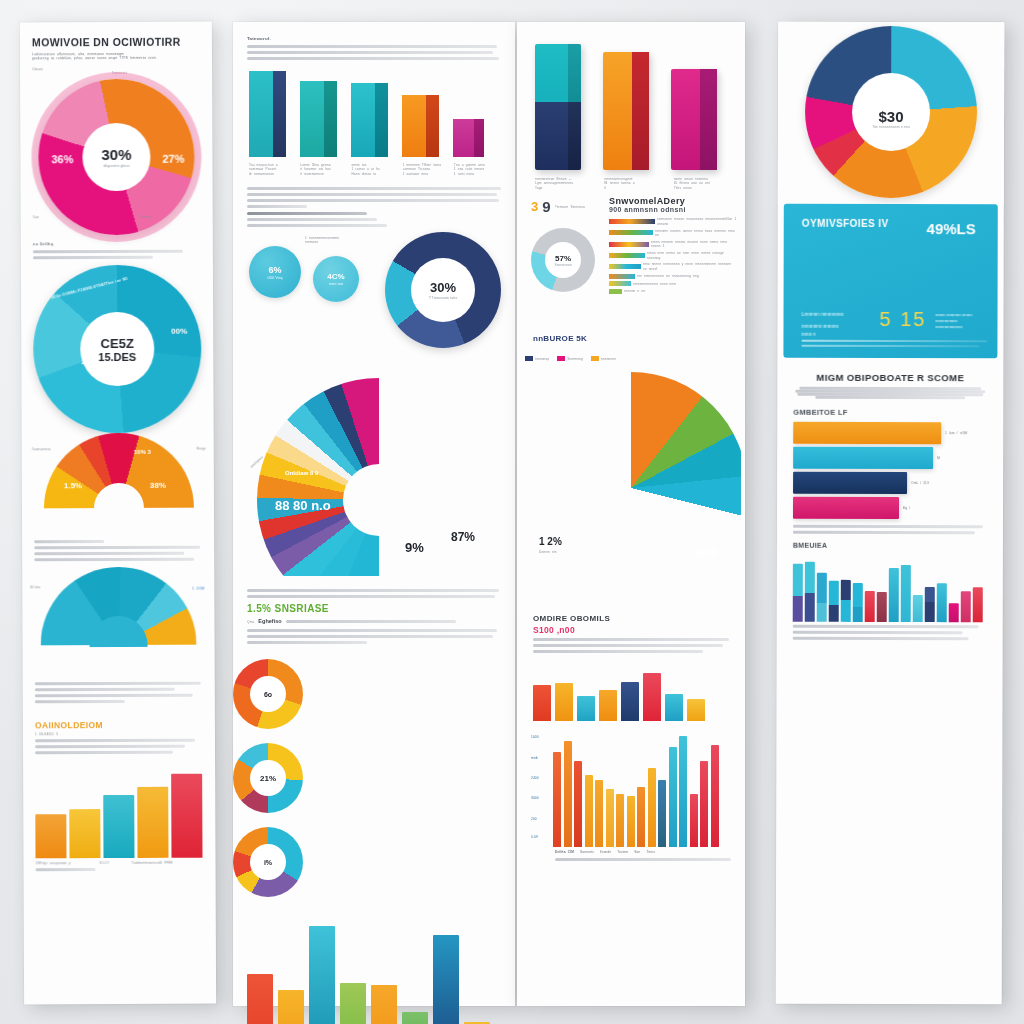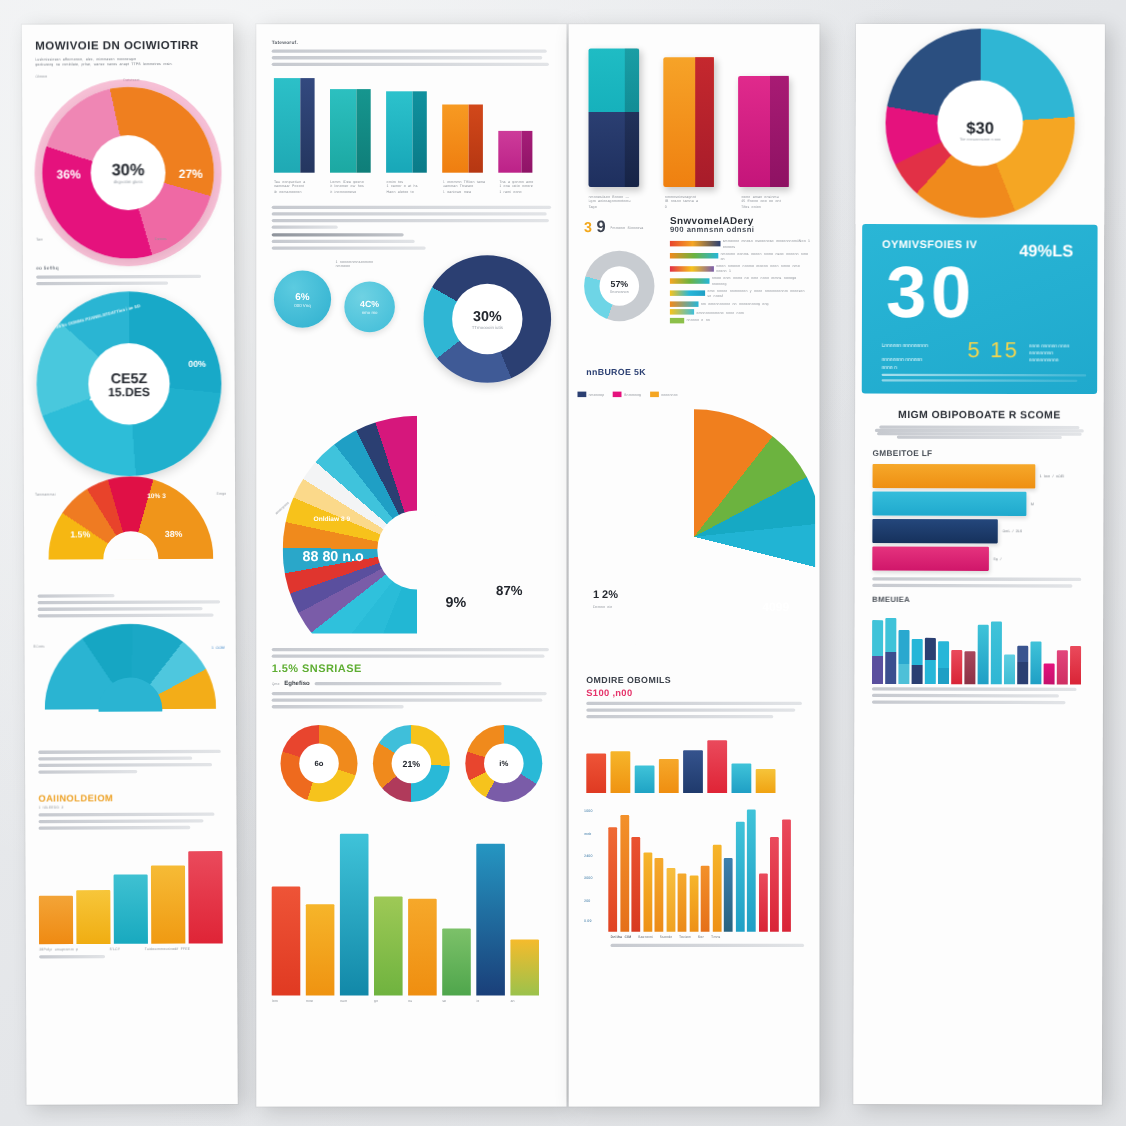--- a/index.html
+++ b/index.html
@@ -289,21 +289,21 @@
       <div style="display:flex;gap:4px;align-items:baseline;margin-top:3px;">
         <span class="micro">Qmo</span>
         <span style="font-size:5.5px;font-weight:bold;color:#3f444b;filter:blur(.35px);">Eghefiso</span>
         <div class="ln s" style="width:170px;"></div>
       </div>
       <div class="ln s" style="width:250px;"></div>
         <div class="ln s" style="width:246px;"></div>
         <div class="ln s" style="width:120px;"></div>
     </div>
 
-    <div style="display:flex;gap:14px;justify-content:center;padding:12px 0 0 0;">
+    <div style="display:flex;gap:14px;justify-content:center;padding:12px 0 0 0;flex-direction:column;">
       <div class="donut" style="width:70px;height:70px;filter:blur(.2px);
            background:conic-gradient(#f08a1c 0deg 108deg,#f6c31c 108deg 198deg,#ee6a1e 198deg 288deg,#e8452e 288deg 360deg);">
         <div class="hole" style="width:36px;height:36px;">
           <span class="dlabel" style="font-size:7px;">6o</span>
         </div>
       </div>
       <div class="donut" style="width:70px;height:70px;filter:blur(.2px);
            background:conic-gradient(#f6c31c 0deg 94deg,#29b9d7 94deg 180deg,#b03a5b 180deg 230deg,#f08a1c 230deg 302deg,#3fbfda 302deg 360deg);">
         <div class="hole" style="width:36px;height:36px;">
           <span class="dlabel" style="font-size:8px;">21%</span>
@@ -535,21 +535,20 @@
         <div class="hole" style="width:78px;height:78px;">
           <span class="dlabel" style="font-size:15px;margin-top:12px;">$30</span>
           <span class="dsub" style="font-size:3.6px;text-align:center;width:64px;">Tiie nnnonnnonm  n nnn</span>
         </div>
       </div>
     </div>
 
     <div style="height:154px;position:relative;overflow:hidden;background:linear-gradient(160deg,#2ab6d6,#1fa9cd);margin:0 6px;border-radius:3px;">
       <div style="position:absolute;left:18px;top:14px;font-size:10px;font-weight:bold;color:#ffffff;filter:blur(.4px);letter-spacing:.4px;">OYMIVSFOIES IV</div>
       <div style="position:absolute;right:22px;top:16px;font-size:15px;font-weight:bold;color:#ffffff;filter:blur(.4px);">49%LS</div>
-      <div style="position:absolute;left:22px;top:28px;font-size:66px;font-weight:bold;color:#ffffff;filter:blur(.45px);letter-spacing:4px;line-height:1;">30</div>
       <div style="position:absolute;left:18px;top:108px;width:70px;font-size:4.6px;color:#e9fafd;filter:blur(.45px);line-height:6px;">Lnnnnnn nnnnnnnnn</div>
       <div style="position:absolute;left:18px;top:120px;width:70px;font-size:4.6px;color:#e9fafd;filter:blur(.45px);">nnnnnnnn nnnnnn</div>
       <div style="position:absolute;left:18px;top:128px;width:40px;font-size:4.6px;color:#e9fafd;filter:blur(.45px);">nnnn n</div>
       <div style="position:absolute;left:96px;top:104px;font-size:20px;font-weight:normal;color:#f7d64a;filter:blur(.4px);letter-spacing:2px;">5 15</div>
       <div style="position:absolute;right:16px;top:108px;width:46px;font-size:4.4px;color:#e9fafd;filter:blur(.45px);line-height:6px;">nnnn  nnnnnn  nnnn  nnnnnnnnn nnnnnnnnnnn</div>
       <div style="position:absolute;left:18px;right:14px;bottom:8px;">
         <div class="ln" style="background:linear-gradient(90deg,rgba(255,255,255,.6),rgba(255,255,255,.15));width:186px;height:2px;"></div>
         <div class="ln" style="background:linear-gradient(90deg,rgba(255,255,255,.5),rgba(255,255,255,.12));width:178px;height:2px;"></div>
       </div>
     </div>

